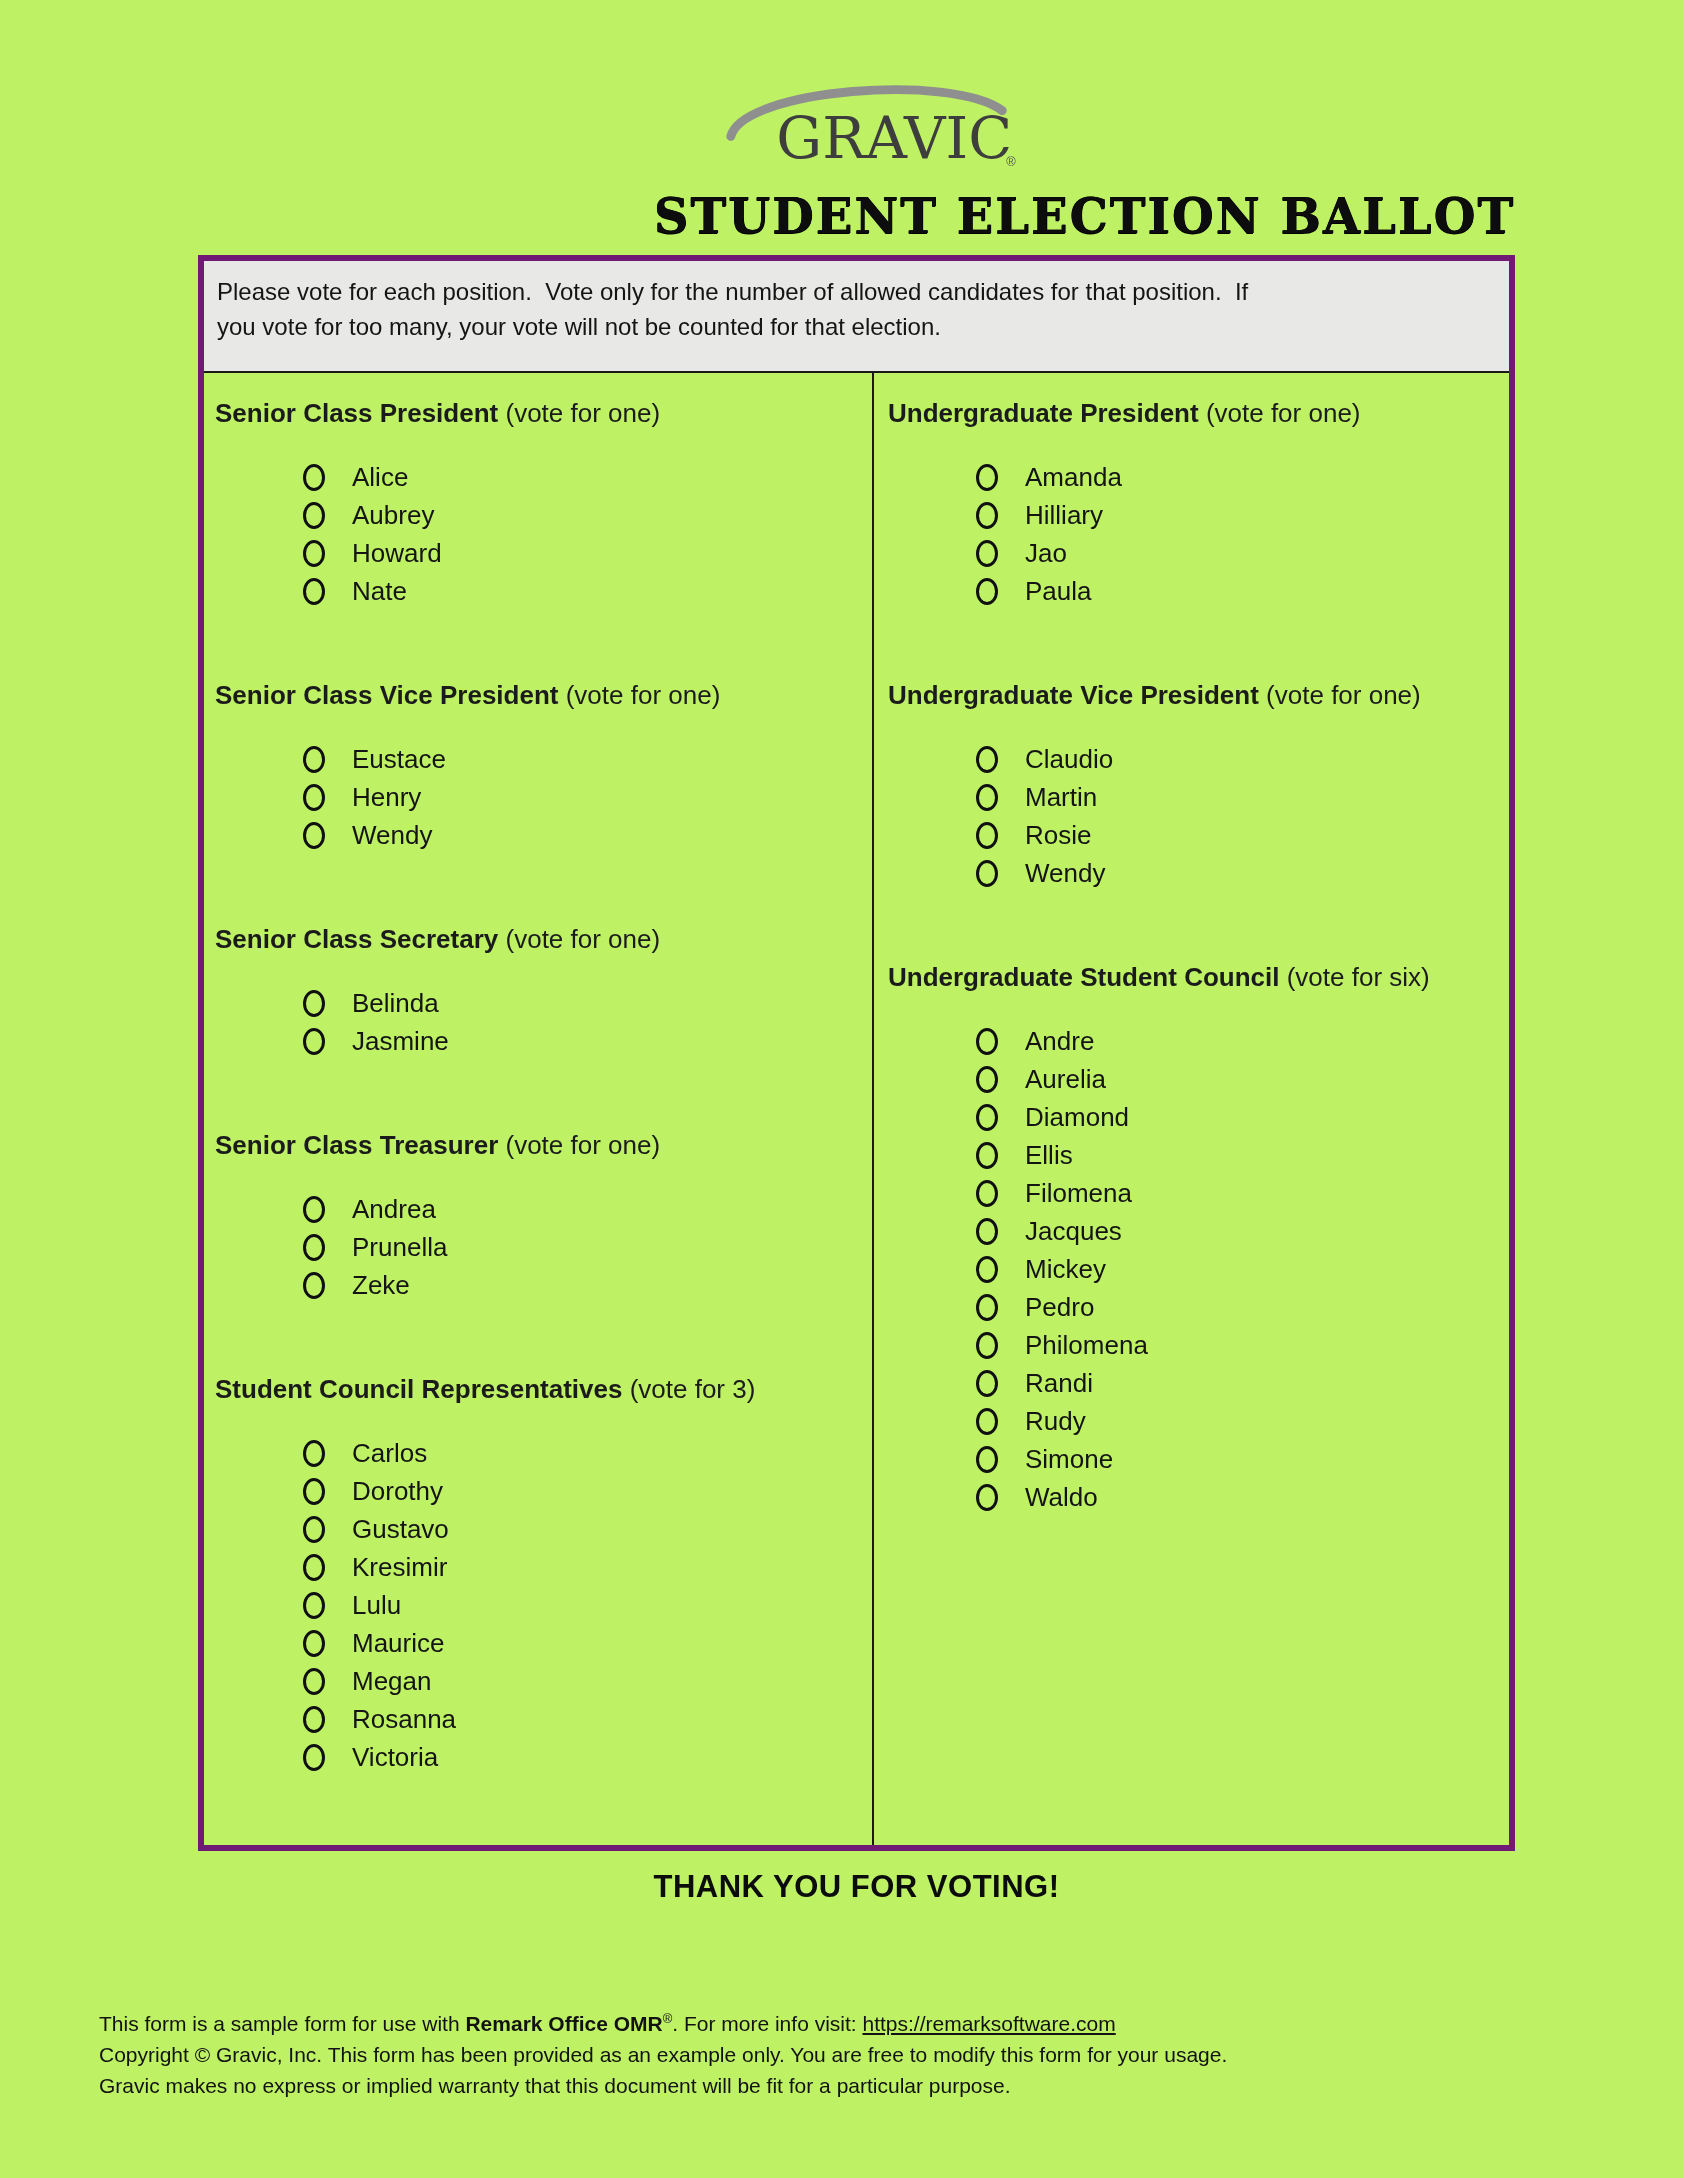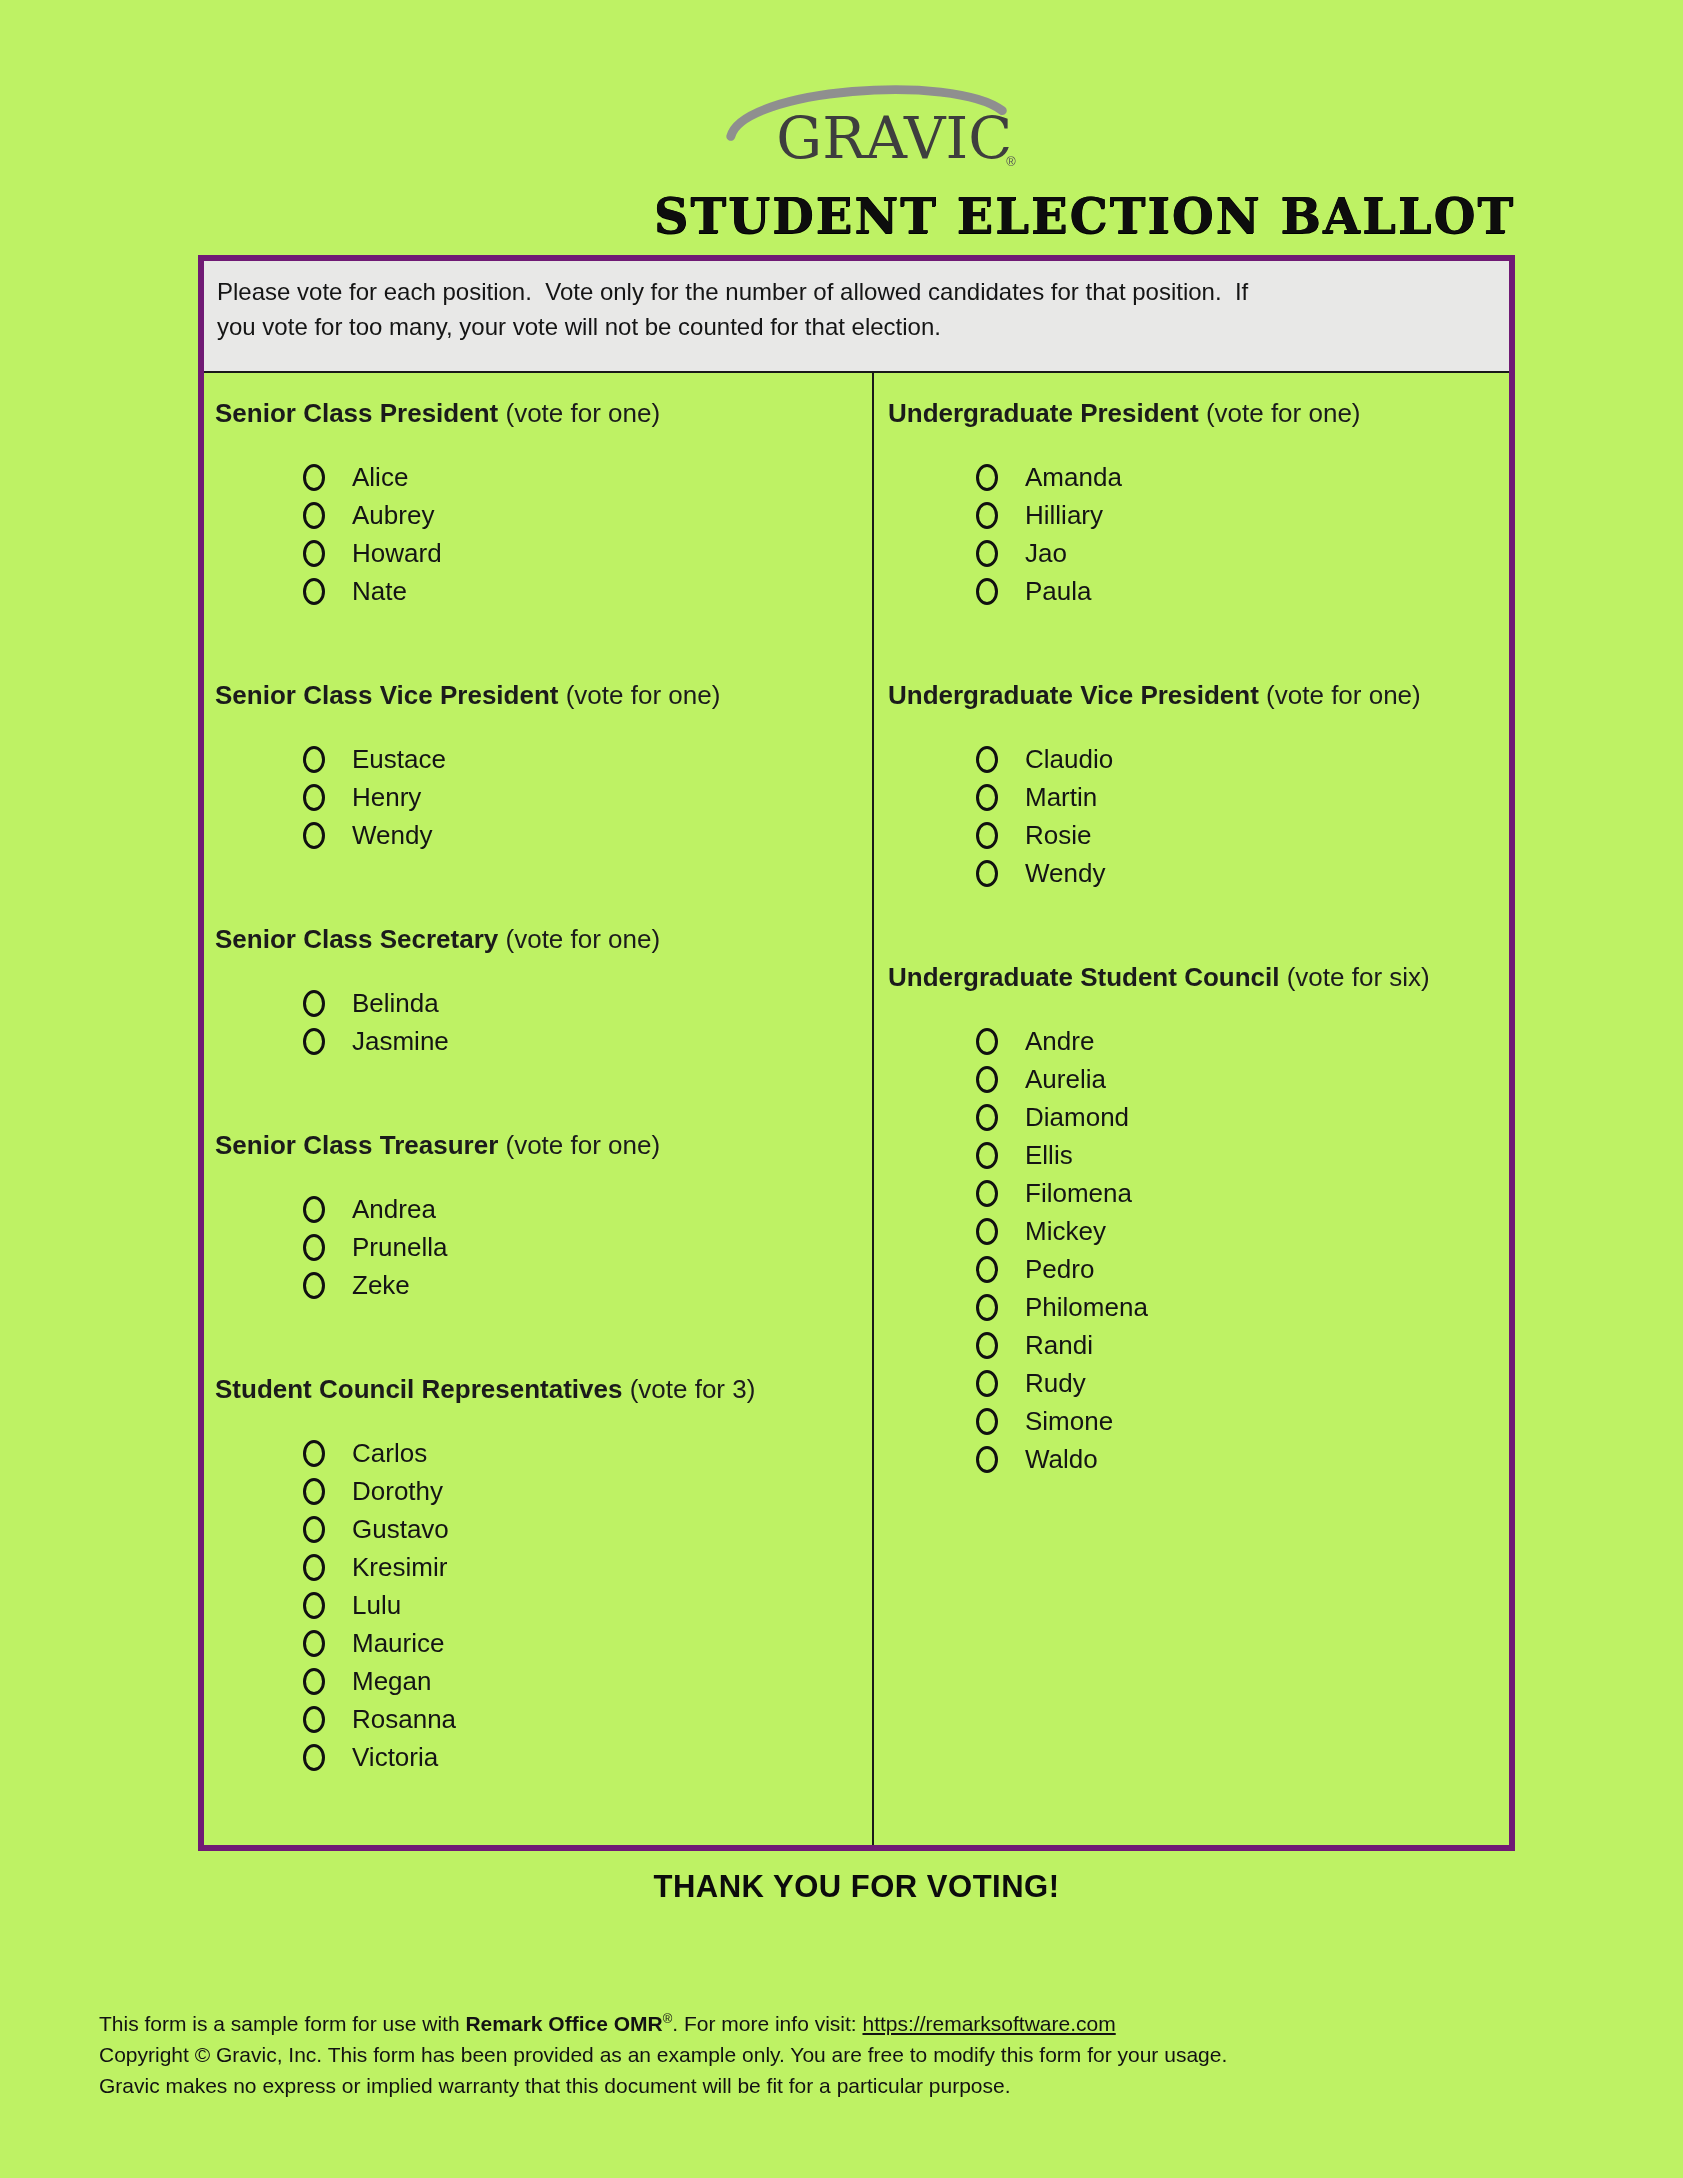--- a/index.html
+++ b/index.html
@@ -244,20 +244,24 @@
             <div class="candidate-row">
               <span class="bubble"></span>
               <span class="cand-name">Ellis</span>
             </div>
             <div class="candidate-row">
               <span class="bubble"></span>
               <span class="cand-name">Filomena</span>
             </div>
             <div class="candidate-row">
               <span class="bubble"></span>
+              <span class="cand-name">Jacques</span>
+            </div>
+            <div class="candidate-row">
+              <span class="bubble"></span>
               <span class="cand-name">Mickey</span>
             </div>
             <div class="candidate-row">
               <span class="bubble"></span>
               <span class="cand-name">Pedro</span>
             </div>
             <div class="candidate-row">
               <span class="bubble"></span>
               <span class="cand-name">Philomena</span>
             </div>

